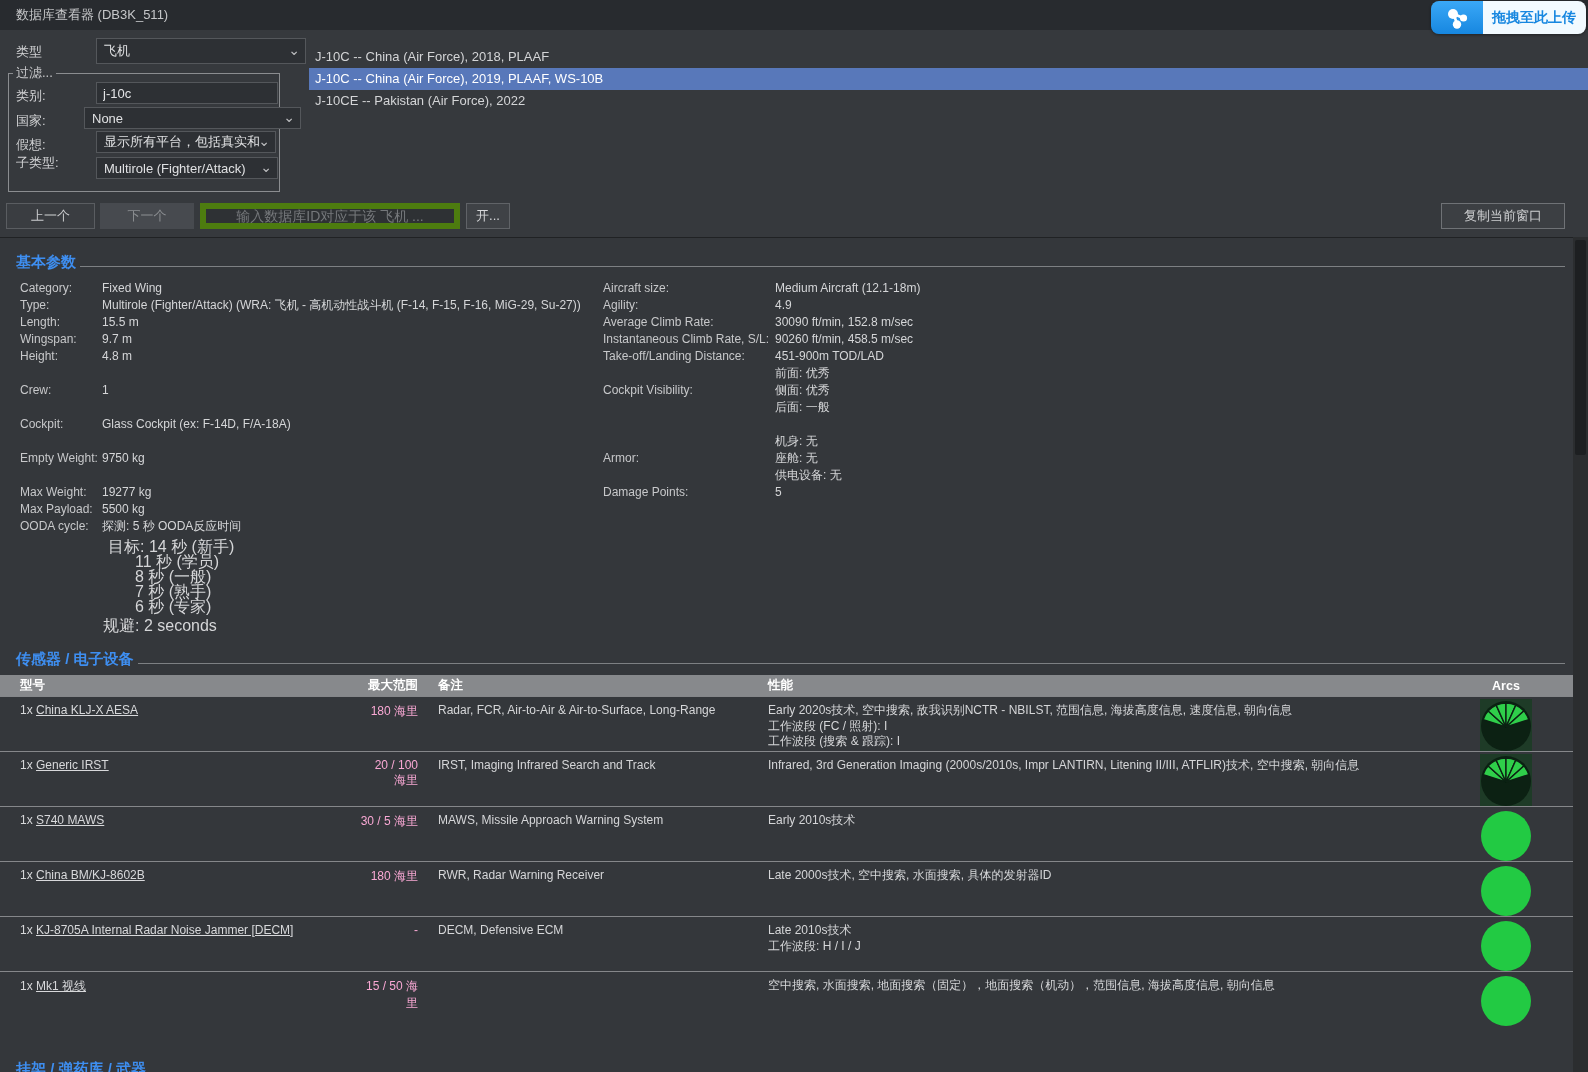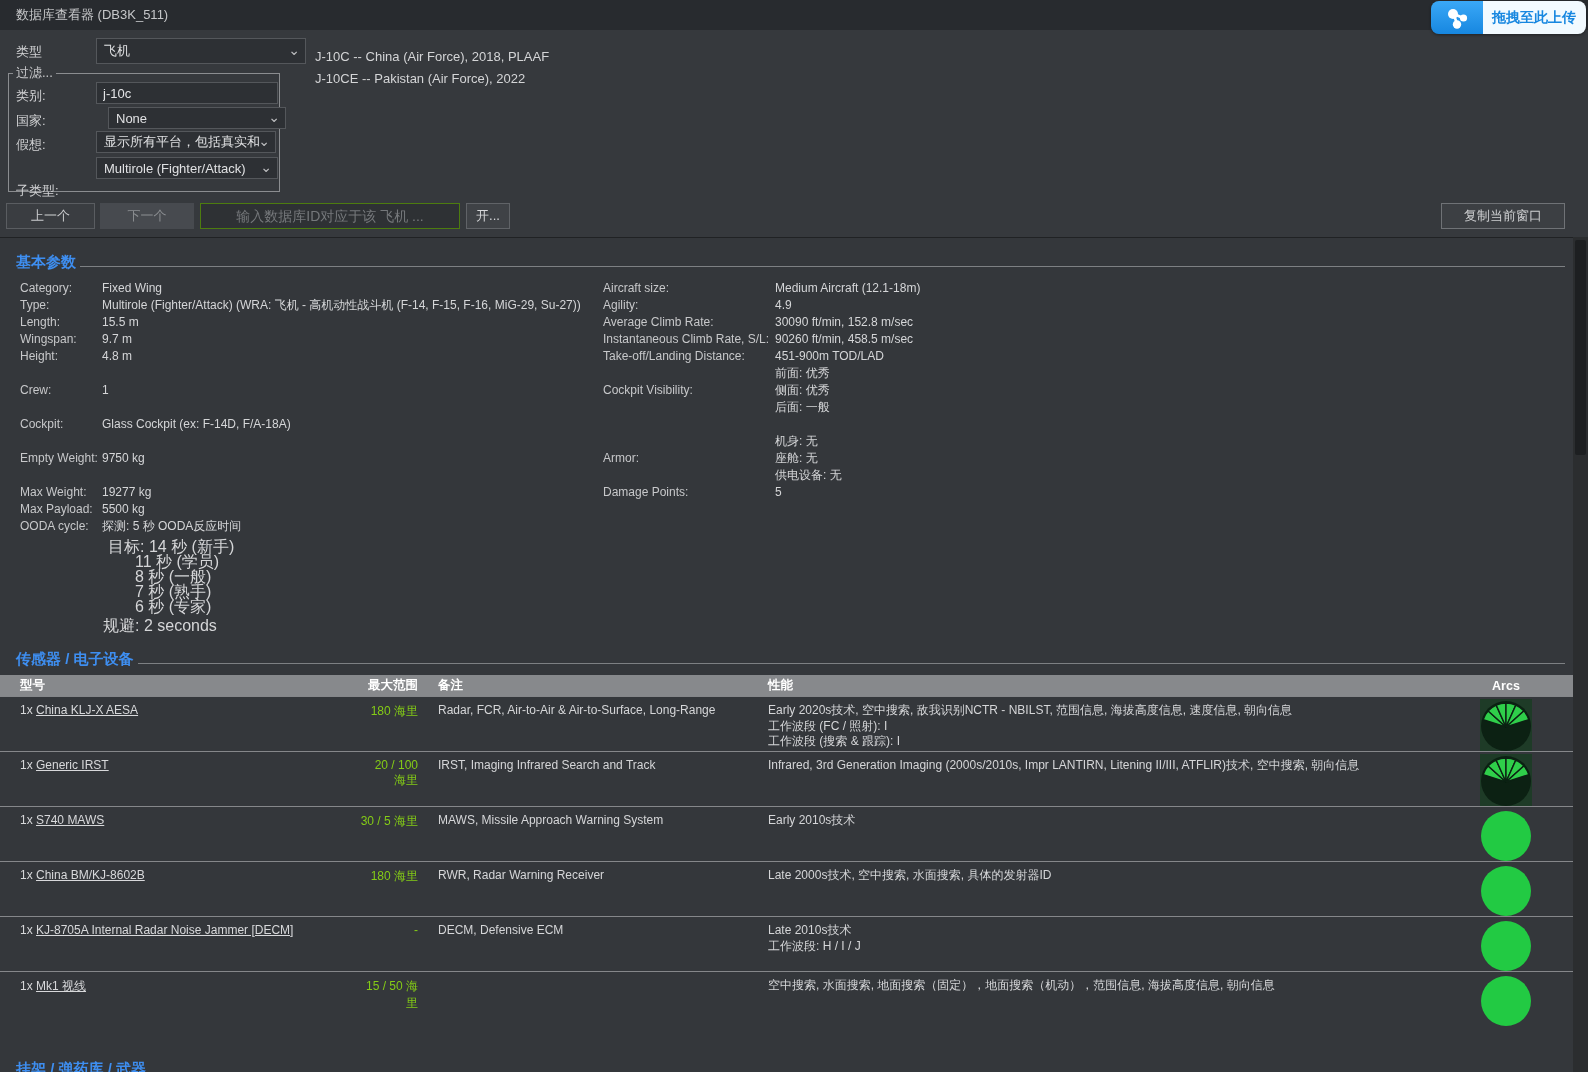--- a/index.html
+++ b/index.html
@@ -26,21 +26,21 @@
   fieldset.filterbox { position:absolute; left:8px; top:64px; width:272px; height:128px; border:1px solid #8b8d90; }
   fieldset.filterbox legend { margin-left:4px; padding:0 3px; font-size:13px; color:#c4c5c7; }
   
   .aclist { position:absolute; left:290px; top:46px; right:0;margin-left:19px; }
   .acitem { height:22px; line-height:22px; padding-left:6px; font-size:13px; color:#d4d5d7; white-space:nowrap; }
   .acitem.sel { background:var(--selrow,#5878BA); color:#fff; }
   
   .btn { position:absolute; height:26px; font-size:13px; display:flex; align-items:center; justify-content:center; cursor:default; }
   .btn-prev { left:6px; top:203px; width:89px; background:#3a3d41; border:1px solid #5a5d61; color:#c9cbcd; }
   .btn-next { left:100px; top:203px; width:94px; background:#474a4f; border:1px solid #474a4f; color:#8b8e91; }
-  .idfield { left:200px; top:203px; width:260px; height:26px; text-align:center; font-size:14px; background:#2e3134; border:1px solid #4d7c0f; color:#e4e5e7; }
+  .idfield { left:200px; top:203px; width:260px; height:26px; text-align:center; font-size:14px; background:#2e3134; border:6px solid #4d7c0f; color:#e4e5e7; }
   .idfield::placeholder { color:#75787b; }
   .btn-open { left:466px; top:203px; width:44px; background:#3f4246; border:1px solid #606367; color:#d6d7d9; }
   .btn-copy { left:1441px; top:203px; width:124px; background:#3c3f43; border:1px solid #6f7276; color:#cfd0d2; }
   
   .mainpanel { position:absolute; left:0; top:237px; width:1573px; bottom:0; background:#34373b; border-top:1px solid #202224; overflow:hidden; }
   .vscroll { position:absolute; right:0; top:237px; width:15px; bottom:0; background:#2b2d2f; }
   .vscroll .thumb { position:absolute; left:2px; top:3px; width:11px; height:215px; background:#1d1f21; border-radius:2px; }
   
   .sec { display:flex; align-items:flex-end; margin:0 8px 0 16px; }
   .sec-title { font-size:15px; font-weight:bold; color:var(--accent,#3E8EF0); line-height:20px; white-space:nowrap; }
@@ -63,21 +63,21 @@
   .thead, .trow { display:grid; grid-template-columns:340px 58px 350px 1fr 120px; padding-left:20px; }
   .thead { background:#87898c; height:21px; align-items:center; color:#ffffff; font-weight:bold; font-size:12.5px; }
   .thead .hc2 { text-align:right; }
   .thead .hc3 { padding-left:20px; }
   .thead .hc5 { text-align:center; padding-right:14px; }
   .trow { border-top:1px solid #85878a; min-height:54px; font-size:12px; }
   .trow.last { min-height:62px; }
   .tc { padding-top:6px; }
   .tc1 { color:#d8d9db; white-space:nowrap; }
   .tc1 a { color:#d8d9db; text-decoration:underline; }
-  .tc2 { text-align:right; color:#84cc16; }
+  .tc2 { text-align:right; color:#f9a8d4; }
   .tc3 { padding-left:20px; color:#d5d6d8; }
   .tc4 { color:#d5d6d8; }
   .tc4 div { line-height:15.5px; }
   .tc5 { display:flex; justify-content:center; align-items:flex-start; padding-top:2px; padding-right:14px; }
   .arc-full { width:50px; height:50px; border-radius:50%; background:var(--green,#22CA43); margin-top:2px; }
 </style>
 </head>
 <body>
 
 <div class="titlebar">
@@ -103,37 +103,38 @@
   <span>飞机</span>
   <span class="chev">⌄</span>
 </div>
 
 <fieldset class="filterbox">
   <legend>过滤...</legend>
 </fieldset>
 <div class="lab" style="left:16px;top:87px;">类别:</div>
 <input class="tinput" style="left: 96px; top: 82px; width: 182px; height: 22px;" value="j-10c">
 <div class="lab" style="left:16px;top:112px;">国家:</div>
-<div class="ddl" style="left:108px;top:107px;width:178px;height:22px;">
+<div class="ddl" style="left:84px;top:107px;width:217px;height:22px;">
   <span>None</span>
   <span class="chev">⌄</span>
 </div>
 <div class="lab" style="left:16px;top:136px;">假想:</div>
 <div class="ddl" style="left:96px;top:131px;width:180px;height:22px;padding-right:14px;">
   <span>显示所有平台，包括真实和</span>
   <span class="chev">⌄</span>
 </div>
-<div class="lab" style="left:16px;top:154px;margin-top:28px;">子类型:</div>
+<div class="lab" style="left:16px;top:154px;">子类型:</div>
 <div class="ddl" style="left:96px;top:157px;width:182px;height:22px;">
   <span>Multirole (Fighter/Attack)</span>
   <span class="chev">⌄</span>
 </div>
 
 <div class="aclist" id="aircraft-list">
     <div class="acitem">J-10C -- China (Air Force), 2018, PLAAF</div>
+    <div class="acitem sel">J-10C -- China (Air Force), 2019, PLAAF, WS-10B</div>
     <div class="acitem">J-10CE -- Pakistan (Air Force), 2022</div>
   </div>
 
 <div class="btn btn-prev">上一个</div>
 <div class="btn btn-next">下一个</div>
 <input class="btn idfield" placeholder="输入数据库ID对应于该 飞机 ..." style="">
 <div class="btn btn-open">开...</div>
 <div class="btn btn-copy">复制当前窗口</div>
 
 <div class="mainpanel">

